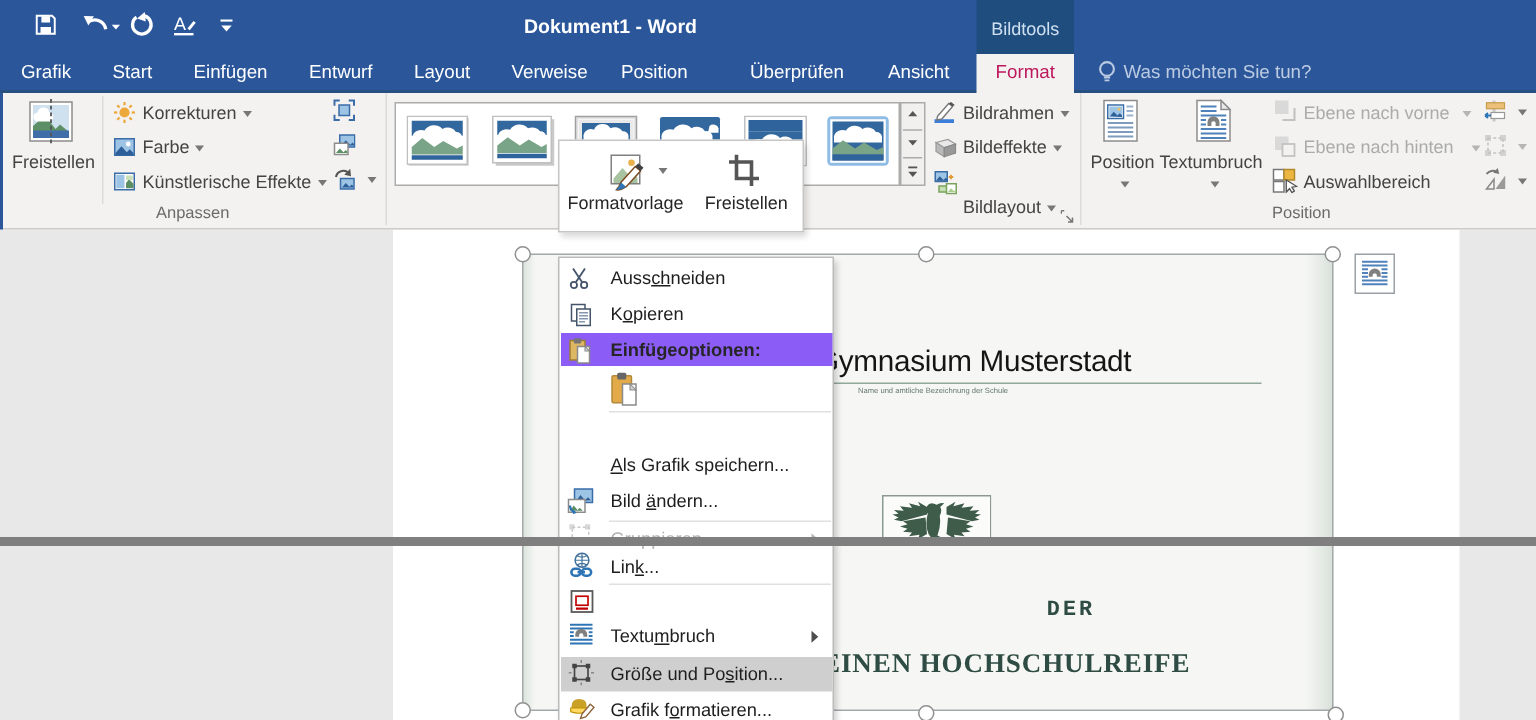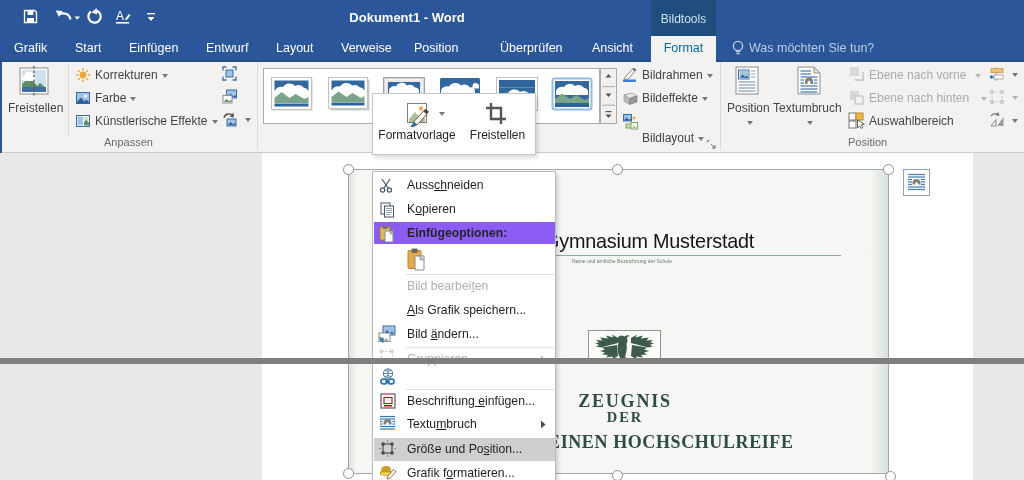--- a/index.html
+++ b/index.html
@@ -6,21 +6,21 @@
   body{width:1024px;height:480px;overflow:hidden;position:relative;
        font-family:"Liberation Sans",sans-serif;-webkit-font-smoothing:antialiased;}
   .abs{position:absolute;}
   
   #titlebar{left:0;top:0;width:1024px;height:36px;background:#2b579a;}
   #tabrow{left:0;top:36px;width:1024px;height:24px;background:#2b579a;}
   #blueline{left:0;top:59.5px;width:1024px;height:2.5px;background:#25507f;}
   #bildtools{left:651px;top:0;width:65px;height:36px;background:#1f4e7e;color:#cfe0f2;
      font-size:12px;text-align:center;line-height:38px;}
   .tab{position:absolute;top:36px;height:24px;line-height:24px;color:#fff;font-size:12.5px;}
-  #fmt-tab{left:651px;top:36px;width:65px;height:26px;background:#f3f2f1;color:#0369a1;
+  #fmt-tab{left:651px;top:36px;width:65px;height:26px;background:#f3f2f1;color:#be185d;
      font-size:12.5px;text-align:center;line-height:24px;}
   #title{left:307px;top:0;width:200px;height:36px;line-height:36px;color:#fff;font-size:13px;text-align:center;font-weight:bold;}
   
   #ribbon{left:0;top:62px;width:1024px;height:91px;background:#f3f2f1;border-bottom:1px solid #cccbca;box-sizing:border-box;}
   .rlabel{position:absolute;top:136px;font-size:11px;color:#6a6a6a;}
   .rsep{position:absolute;top:63px;width:1px;height:86px;background:#dcdbda;}
   .rbtntext{color:#444;font-size:12px;}
   .caret{display:inline-block;width:0;height:0;border-left:3.5px solid transparent;border-right:3.5px solid transparent;border-top:4px solid #777;vertical-align:middle;margin-left:4px;}
   
   #docarea{left:0;top:153px;width:1024px;height:327px;background:#e8e8e8;}
@@ -56,22 +56,21 @@
       <path d="M29 15 L14 17.5 l3 2 l-5 1.5 l5 1.5 l-3 2 l6 0.5 l-2 2.5 l7 -1 l-1 3 l6 -3.5 z"></path>
       <path d="M43 8 L49 4.5 l-1.5 3 L55 5.5 l-2 3 L61 7.5 l-2.5 3 L65 10 l-3 2.5 L66 13 l-4 2 l3 1.5 l-5 1 L43 13 z"></path>
       <path d="M44 15 L59 17.5 l-3 2 l5 1.5 l-5 1.5 l3 2 l-6 0.5 l2 2.5 l-7 -1 l1 3 l-6 -3.5 z"></path>
       <path d="M36.5 6.5 q-4.5 -2.5 -6.5 1 q-1.5 3 0.5 5 q-2 7 0.5 13.5 l2.5 3.5 l3.5 -2.5 q2.5 -6.5 1.5 -13 q1.8 -3.5 0.3 -6 l2.7 -2.5 q-2.5 -0.8 -5 1z"></path>
       <circle cx="33.5" cy="9.5" r="2.8"></circle>
       <path d="M31 8.5 l-4.5 1.2 l4.5 1.2 z"></path>
       <path d="M37 27 l-5 2 l5 2 l4 -2 z"></path>
     </g>
   </svg>
 </div>
-  <div class="abs" style="left:172px;top:222px;width:210px;text-align:center;font-family:'Liberation Serif',serif;font-weight:bold;font-size:18px;color:#2e4c43;letter-spacing:1.8px">ZEUGNIS</div>
-  <div class="abs" style="left:172px;top:240px;width:210px;text-align:center;font-family:Liberation Serif, serif;font-weight:bold;font-size:14.5px;color:#2e4c43;letter-spacing:2px">DER</div>
+  <div class="abs" style="left:172px;top:230px;width:210px;text-align:right;font-family:Liberation Mono, monospace;font-weight:bold;font-size:14.5px;color:#2e4c43;letter-spacing:2px">DER</div>
   <div class="abs" style="left:-29px;top:263px;width:620px;text-align:center;font-family:'Liberation Serif',serif;font-weight:bold;font-size:18px;color:#2e4c43;letter-spacing:0.6px">ALLGEMEINEN HOCHSCHULREIFE</div>
   <div class="abs" style="left:522px;top:0;width:19px;height:305px;background:linear-gradient(90deg,rgba(196,209,199,0),rgba(196,209,199,.6))"></div>
   <div class="abs" style="left:0;top:0;width:9px;height:305px;background:linear-gradient(90deg,rgba(190,208,196,.55),rgba(190,208,196,0))"></div>
 </div>
 
 <div class="abs" style="left:348px;top:169px;width:541px;height:305px;border:1px solid #a3a8ab;box-sizing:border-box;z-index:25;pointer-events:none"></div>
 <div class="handle" style="left:343px;top:164px"></div>
 <div class="handle" style="left:612px;top:164px"></div>
 <div class="handle" style="left:883px;top:164px"></div>
 <div class="handle" style="left:343px;top:468px"></div>
@@ -394,40 +393,37 @@
   <div class="mi" style="top:26px">
       <span class="txt">K<u>o</u>pieren</span>
     </div>
   <div class="mi" style="top:2px">
       <span class="txt">Auss<u>ch</u>neiden</span>
     </div>
   <div class="mi" style="top:50px;background:#8b5cf6;height:22px">
       <span class="txt" style="font-weight:bold;color:#262626">Einfügeoptionen:</span>
     </div>
   <div class="msep" style="top:102px"></div>
-  <div class="mi gray" style="top:103px">
-      <span class="txt">Bild bearbei<u>t</u>en</span>
-    </div>
   <div class="mi" style="top:127px">
       <span class="txt"><u>A</u>ls Grafik speichern...</span>
     </div>
   <div class="mi" style="top:151px">
       <span class="txt">Bild <u>ä</u>ndern...</span>
     </div>
   <div class="msep" style="top:175px"></div>
   <div class="mi gray" style="top:176px">
       <span class="txt">Gruppieren</span>
     <svg class="abs" style="left:166px;top:7px" width="6" height="9" viewBox="0 0 6 9">
         <path d="M1 0.5 L5.5 4.5 L1 8.5z" fill="#b5b5b5"></path>
       </svg>
   </div>
+  <div class="mi" style="top:194px">
+      <span class="txt" style="top:5px">Lin<u>k</u>...</span>
+    </div>
   <div class="msep" style="top:217px"></div>
-  <div class="mi" style="top:218px">
-      <span class="txt">Beschriftung<u> e</u>infügen...</span>
-    </div>
   <div class="mi" style="top:241px">
       <span class="txt">Textu<u>m</u>bruch</span>
     <svg class="abs" style="left:166px;top:7px" width="6" height="9" viewBox="0 0 6 9">
         <path d="M1 0.5 L5.5 4.5 L1 8.5z" fill="#4d4d4d"></path>
       </svg>
   </div>
   <div class="mi" style="top:266px;background:#cfcfcf">
       <span class="txt">Größe und Po<u>s</u>ition...</span>
     </div>
   <div class="mi" style="top:290px">

